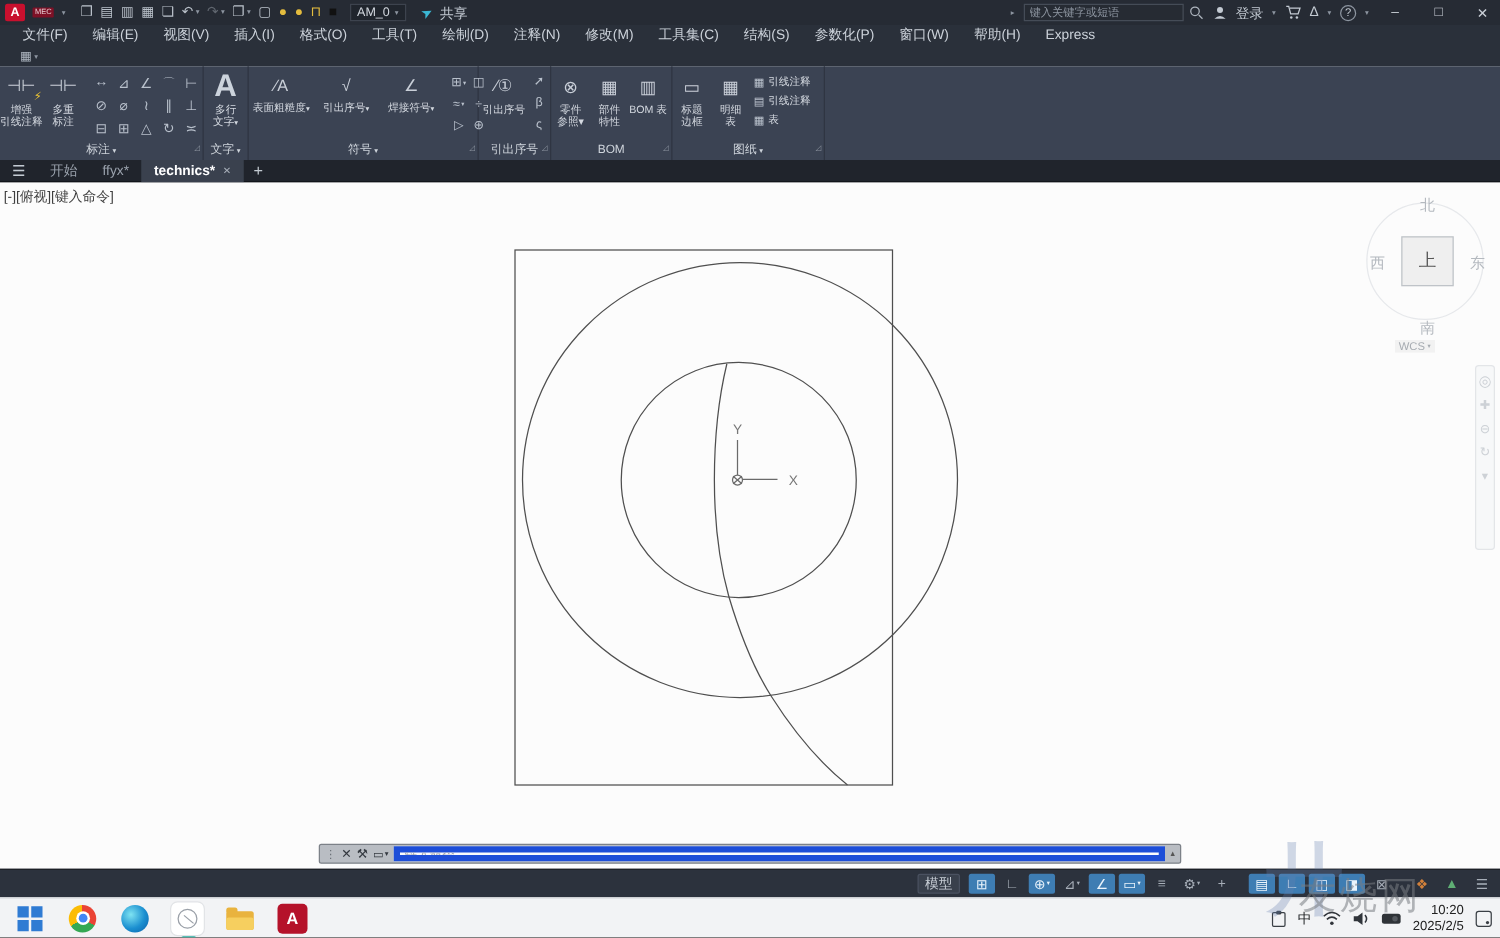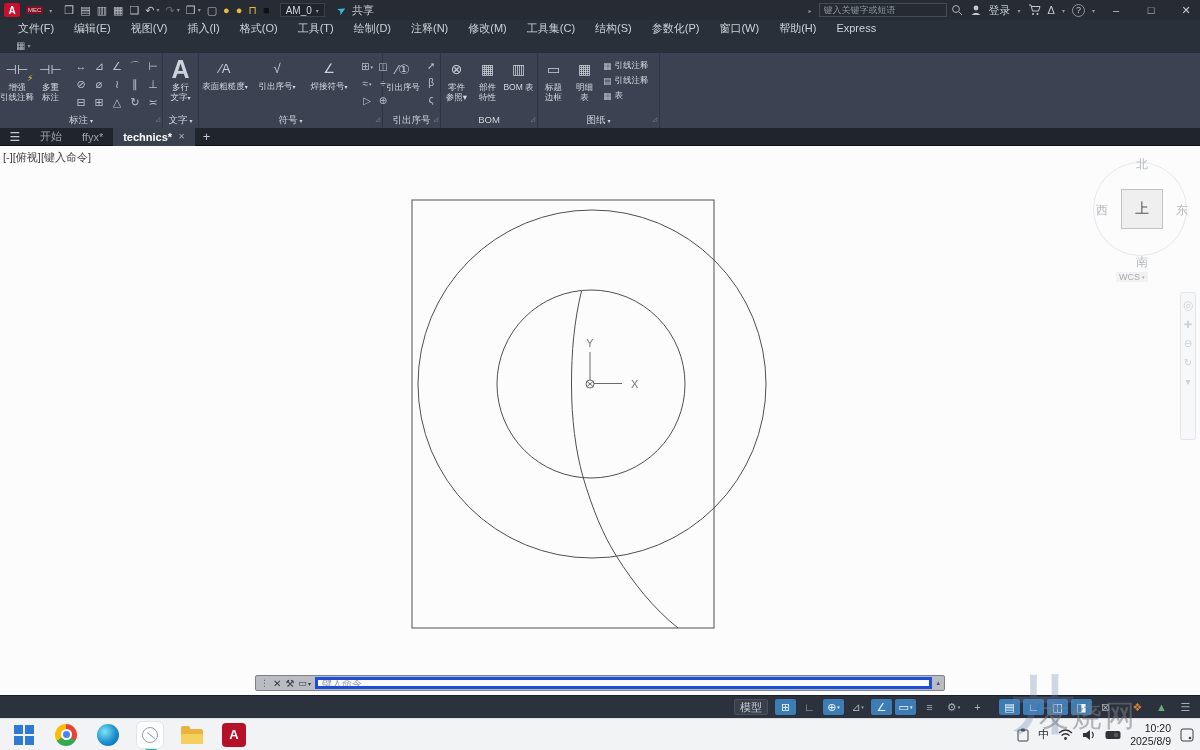--- a/index.html
+++ b/index.html
@@ -103,21 +103,21 @@
   .navbar{position:absolute;left:1180px;top:146px;width:16px;height:148px;background:rgba(246,247,248,.92);border:1px solid #e3e5e8;border-radius:3px;display:flex;flex-direction:column;align-items:center;gap:9px;padding-top:6px;}
   .nav-ic{font-size:10px;color:#cdd1d6;line-height:1;}
 
   
   .cmdbar{position:absolute;left:255px;top:529px;width:690px;height:16px;background:#b9bdc3;border:1px solid #7c8188;border-radius:2px;display:flex;align-items:center;gap:4px;padding:0 4px;}
   .cmd-grip{font-size:9px;color:#6a6f76;}
   .cmd-close{font-size:10px;color:#33383f;font-weight:bold;}
   .cmd-wrench{font-size:10px;color:#33383f;}
   .cmd-dd{display:flex;align-items:center;gap:1px;font-size:9px;color:#33383f;}
   .cmd-dd .tiny-caret{color:#33383f;}
-  .cmdbar input{flex:1;height:12px;background:#fafbfc;border:3px solid #1d4ed8;font-size:10px;color:#444;padding:0 4px;font-family:Liberation Serif, serif;}
+  .cmdbar input{flex:1;height:12px;background:#fafbfc;border:5px solid #1d4ed8;font-size:10px;color:#444;padding:0 4px;font-family:Liberation Serif, serif;}
   .cmdbar input::placeholder{color:#9aa0a8;}
   .cmd-up{font-size:7px;color:#555;}
 
   
   .statusbar{position:absolute;left:0;top:695px;width:1200px;height:23px;background:#2c323d;border-top:1px solid #1c2026;display:flex;align-items:center;justify-content:flex-end;gap:3px;padding-right:4px;}
   .model-btn{font-size:11px;color:#c6ccd4;background:#39404c;border:1px solid #4a5160;border-radius:2px;padding:0 5px;height:16px;line-height:15px;margin-right:4px;}
   .st-ic{width:21px;height:16px;border-radius:2px;display:flex;align-items:center;justify-content:center;font-size:11px;color:#a7aeb8;}
   .st-ic.active{background:#3e7db3;color:#eaf4fc;}
   .st-ic.gap{margin-left:8px;}
   .st-caret{font-size:5px;margin-left:1px;}
@@ -599,21 +599,21 @@
       <svg width="14" height="12" viewBox="0 0 14 12">
           <path d="M1 4h3l4-3v10l-4-3H1z" fill="#30343a"></path>
           <path d="M10 3 Q12.5 6 10 9" fill="none" stroke="#30343a" stroke-width="1.2"></path>
         </svg>
       <svg width="16" height="12" viewBox="0 0 16 12">
           <rect x="0.5" y="2" width="15" height="8" rx="2" fill="#2f3338"></rect>
           <circle cx="11" cy="6" r="2.2" fill="#55595f"></circle>
         </svg>
       <div class="clock">
         <div>10:20</div>
-        <div>2025/8/9</div>
+        <div>2025/2/5</div>
       </div>
       <svg width="14" height="14" viewBox="0 0 14 14">
           <rect x="1" y="1" width="12" height="12" rx="2" fill="none" stroke="#3a3f45"></rect>
           <circle cx="10" cy="10" r="1.3" fill="#3a3f45"></circle>
         </svg>
     </div>
   </div>
 
   <div class="watermark">
     <span class="wm-glyph">廾</span>

